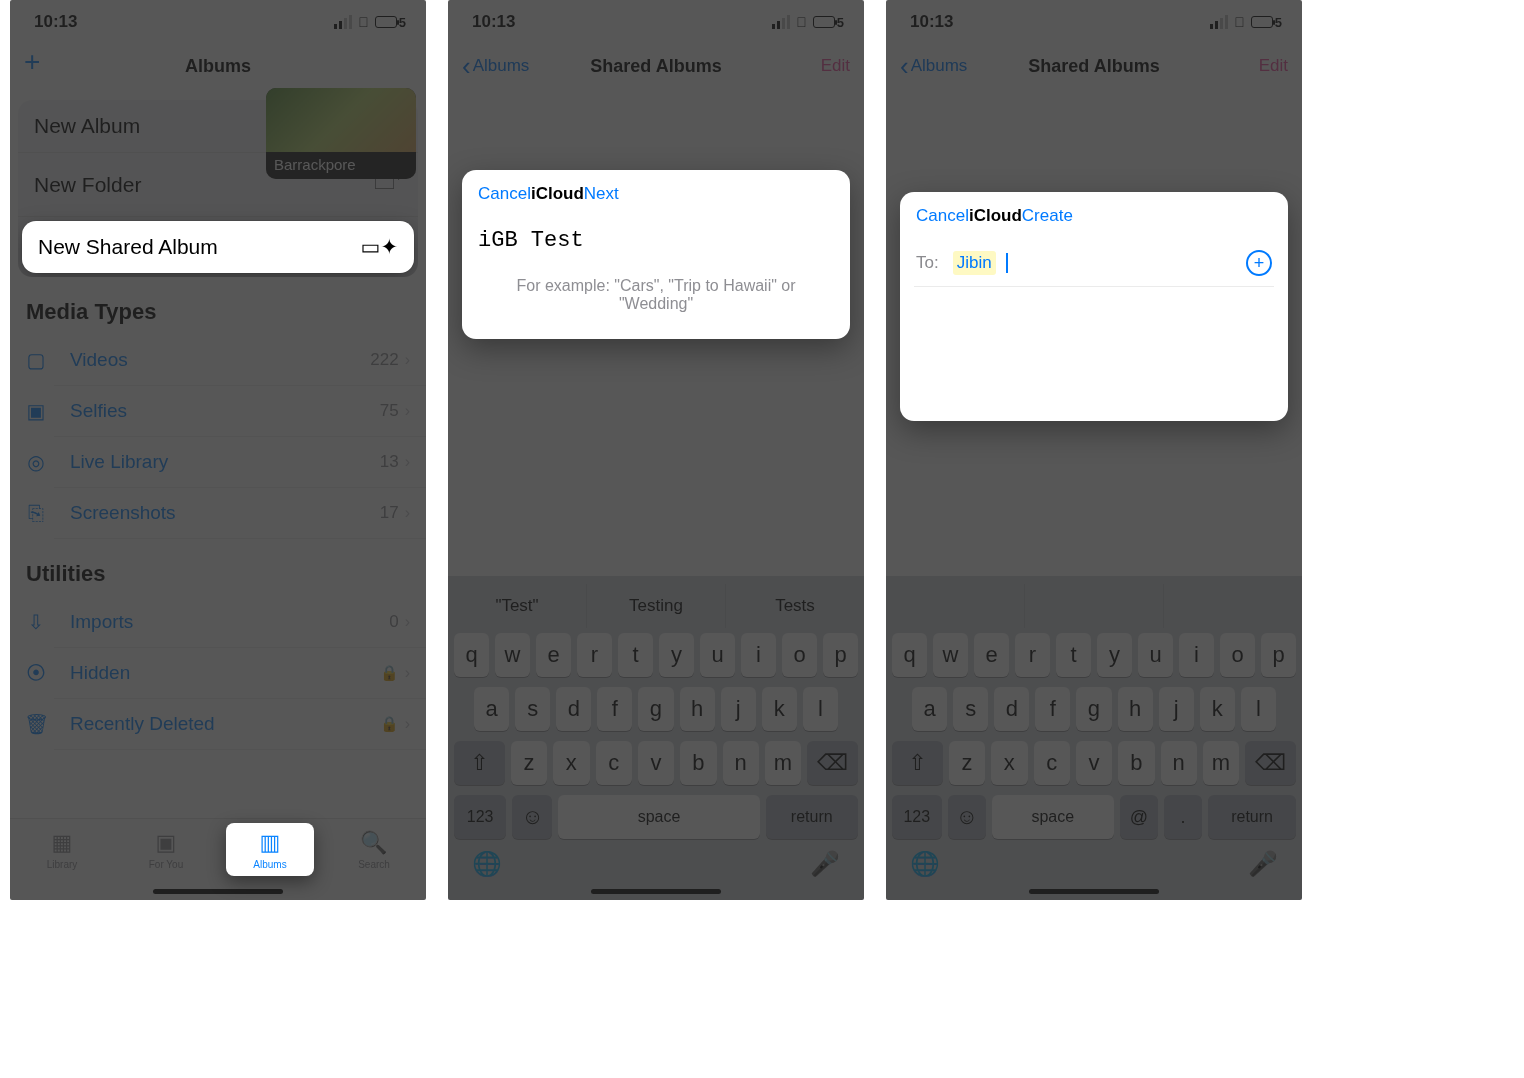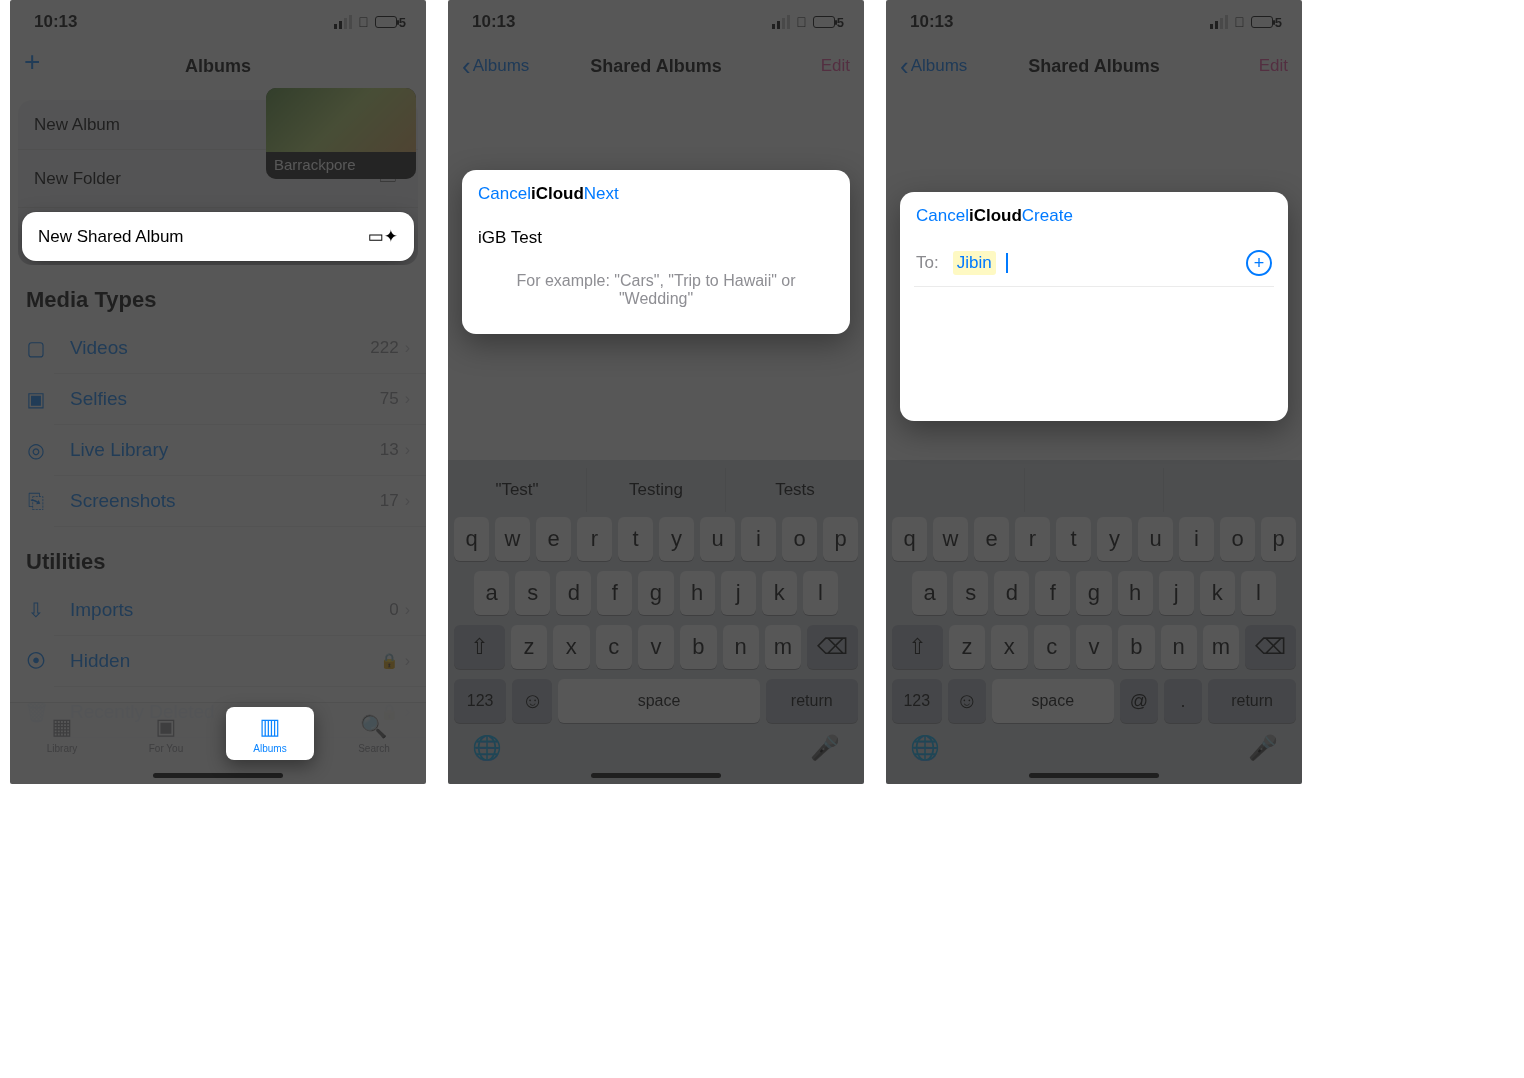--- a/index.html
+++ b/index.html
@@ -8,21 +8,21 @@
     background: #ffffff;
     width: 1524px;
     height: 1078px;
     overflow: hidden;
     display: flex;
     gap: 22px;
     padding: 0 10px;
   }
   .phone {
     width: 416px;
-    height: 784px;
+    height: 900px;
     background: #fff;
     position: relative;
     overflow: hidden;
     border-radius: 2px;
   }
   .dim-overlay {
     position: absolute;
     inset: 0;
     background: rgba(40,40,40,0.78);
     pointer-events: none;
@@ -63,21 +63,21 @@
     overflow:hidden;
   }
   .album-thumb .img{height:64px;background:linear-gradient(135deg,#5a8f3a,#b8d46a,#d9a55a);}
   .album-thumb .cap{padding:4px 8px 6px;background:rgba(0,0,0,.55);}
   .menu {
     margin:0 8px; border-radius:14px; overflow:hidden;
     background:#f2f2f4;
   }
   .menu-row {
     display:flex; align-items:center; justify-content:space-between;
-    padding: 14px 16px; font-size:17px;
+    padding: 14px 16px; font-size:21px;
     border-bottom:1px solid rgba(0,0,0,0.08);
   }
   .menu-row:last-child{border:none;}
   .menu .selrow {
     background:#fff; border-radius:14px; margin:4px; border:none;
     box-shadow:0 0 0 1px rgba(0,0,0,0.04);
   }
   .sect-h { font-size:22px; font-weight:700; padding:22px 16px 10px;}
   .list-row{
     display:flex; align-items:center; padding:14px 16px;
@@ -120,21 +120,21 @@
     padding-bottom:16px;
   }
   .modal.s3{ top:192px; padding-bottom:24px;}
   .modal-hd{
     display:flex; align-items:center; 
     padding:14px 16px 10px;
   }
   .m-btn{ color:#007aff; font-size:17px;}
   .m-title{ font-weight:600; font-size:17px;}
   .m-input{
-    padding:14px 16px 4px; font-size:17px;
+    padding:14px 16px 4px; font-size:22px;font-family:Liberation Mono, monospace;
   }
   .m-hint{
     padding:20px 30px 10px; text-align:center; color:#8e8e93; font-size:16px;
   }
   .m-torow{
     margin:4px 14px 0; padding:10px 2px;
     border-bottom:1px solid rgba(0,0,0,0.08);
     display:flex; align-items:center; gap:8px; font-size:17px;
   }
   .m-torow .tag{ color:#007aff; background:#fef9c3; padding:2px 4px; border-radius:3px;margin-left:6px;}

